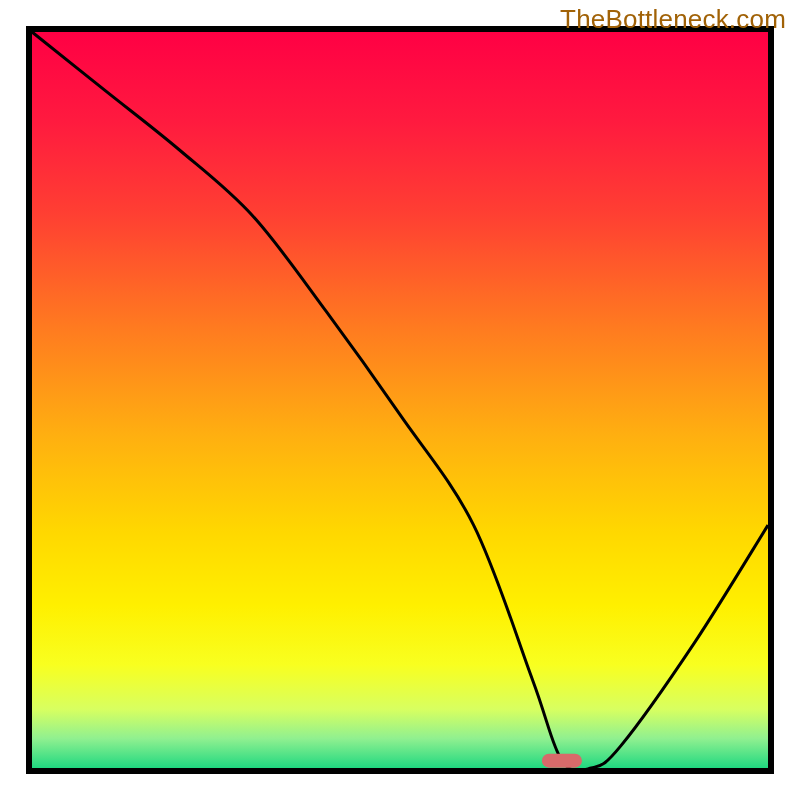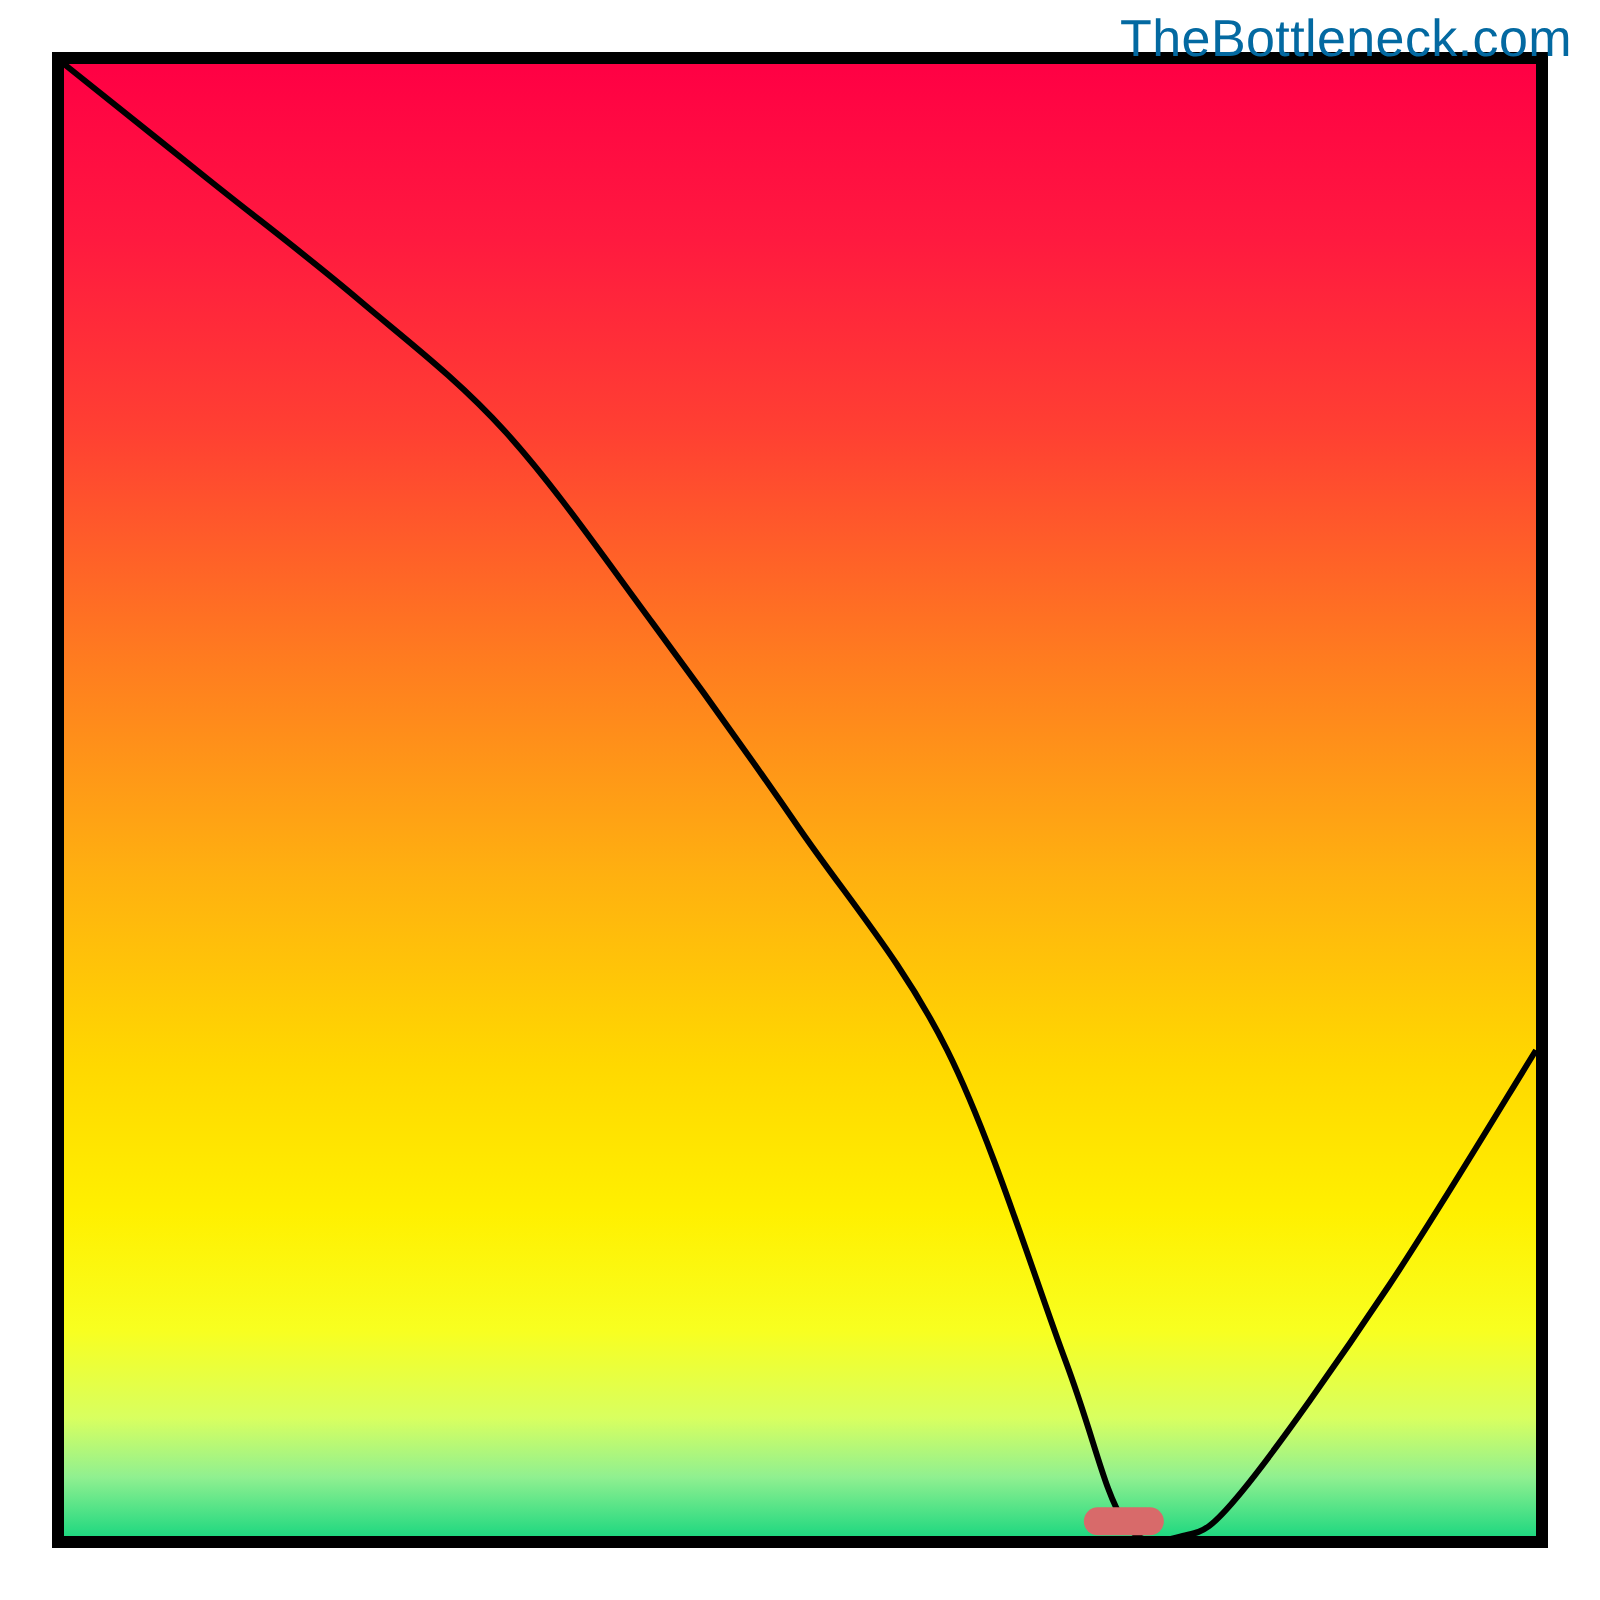--- a/index.html
+++ b/index.html
@@ -14,21 +14,21 @@
     position: relative;
     width: 800px;
     height: 800px;
   }
   .watermark {
     position: absolute;
     top: 4px;
     right: 14px;
     font-size: 26px;
     font-weight: 500;
-    color: #0369a1;
+    color: #a16207;
     letter-spacing: 0.2px;
   }
   svg {
     position: absolute;
     top: 0;
     left: 0;
   }
 </style>
 </head>
 <body>

